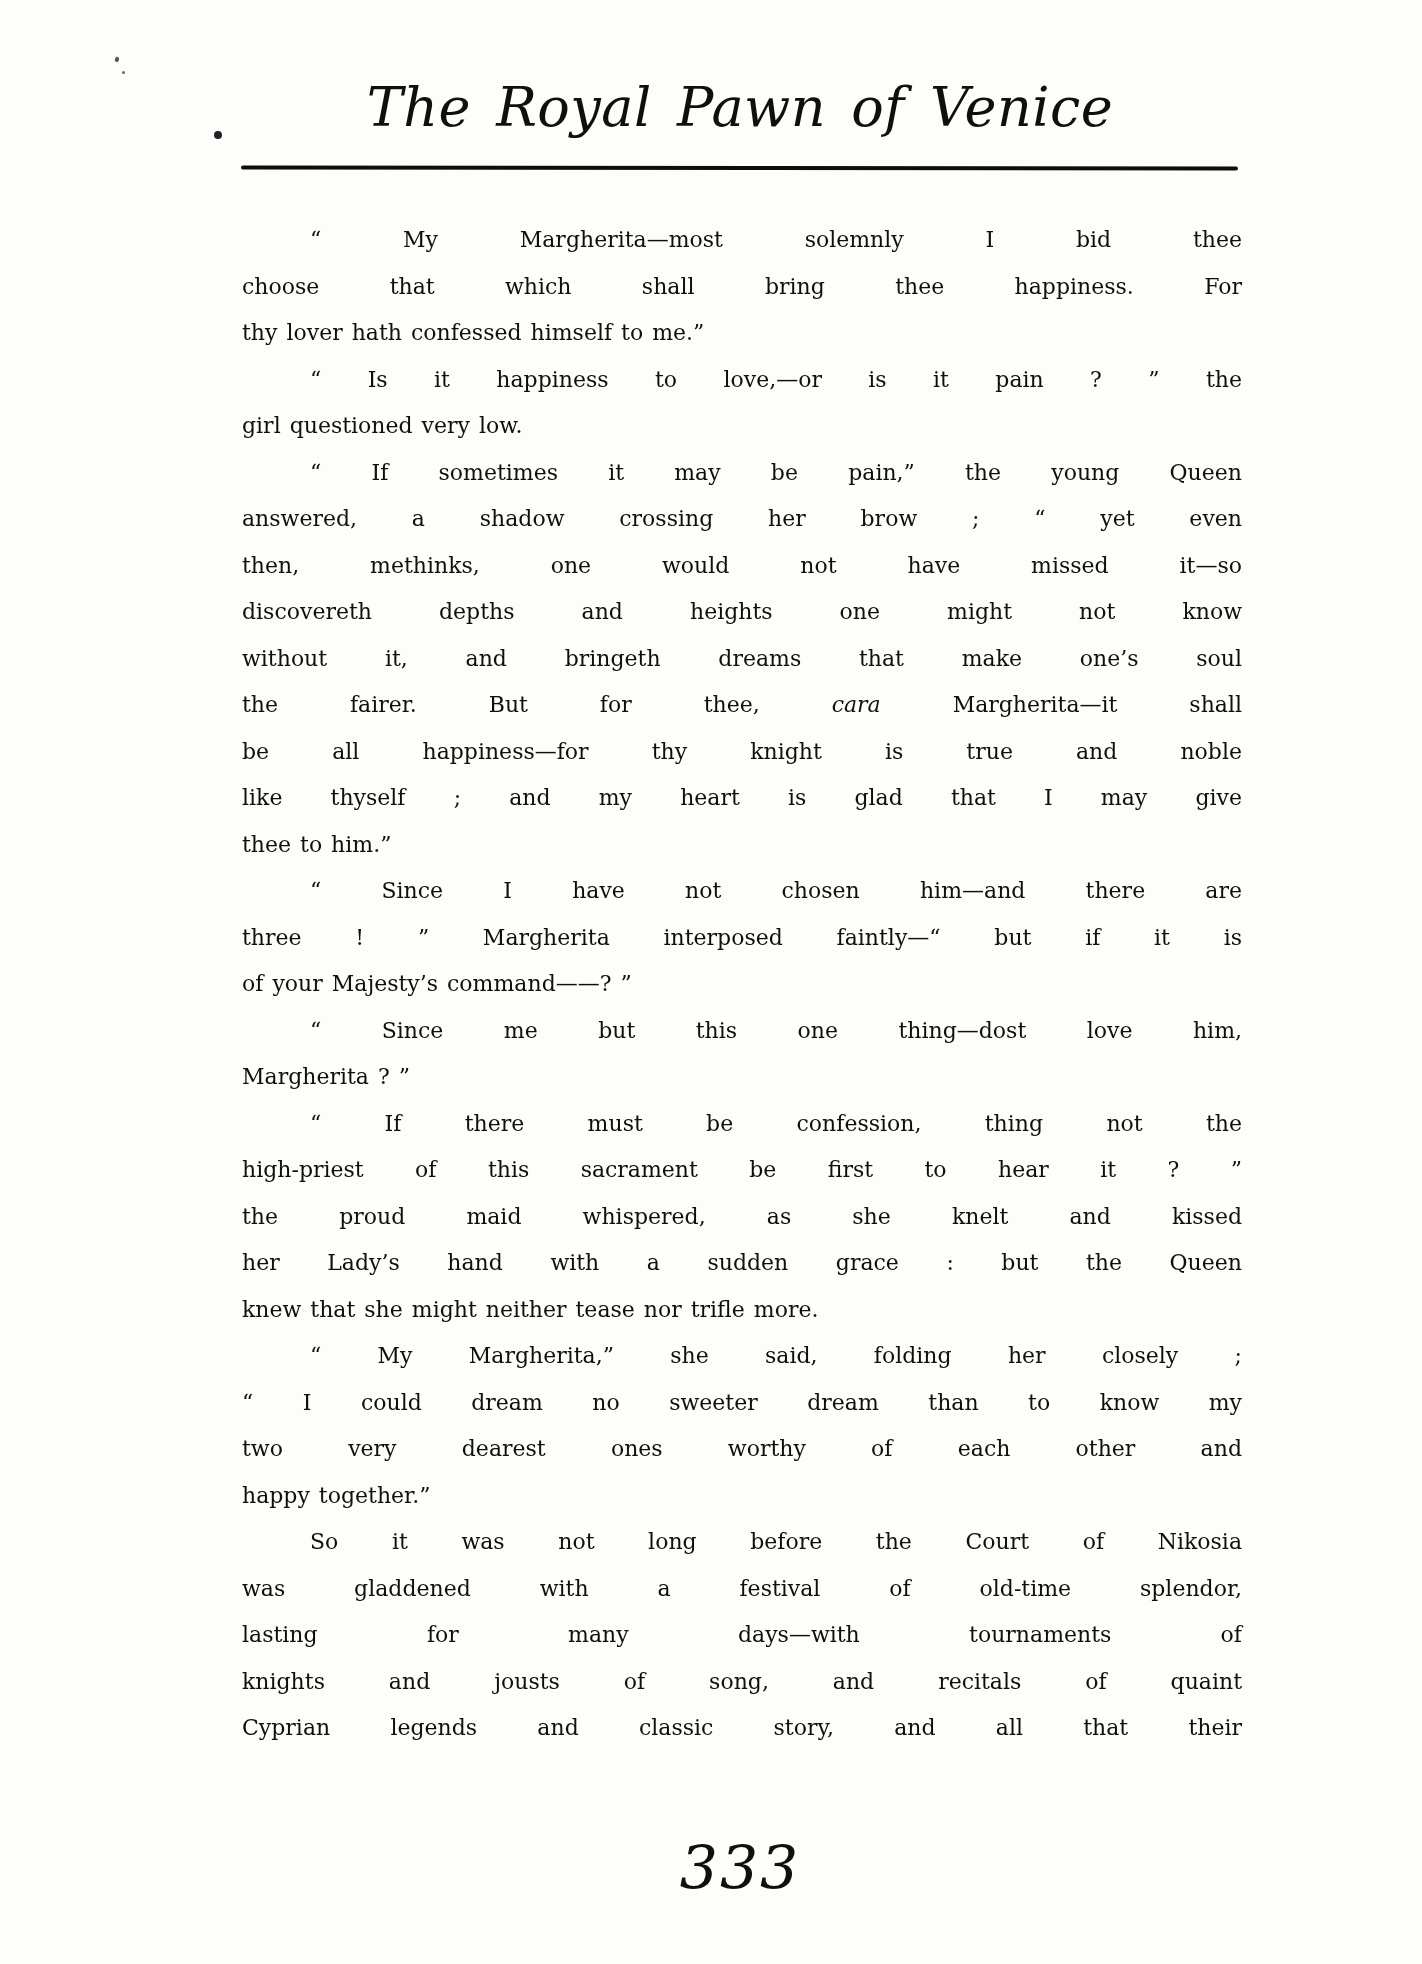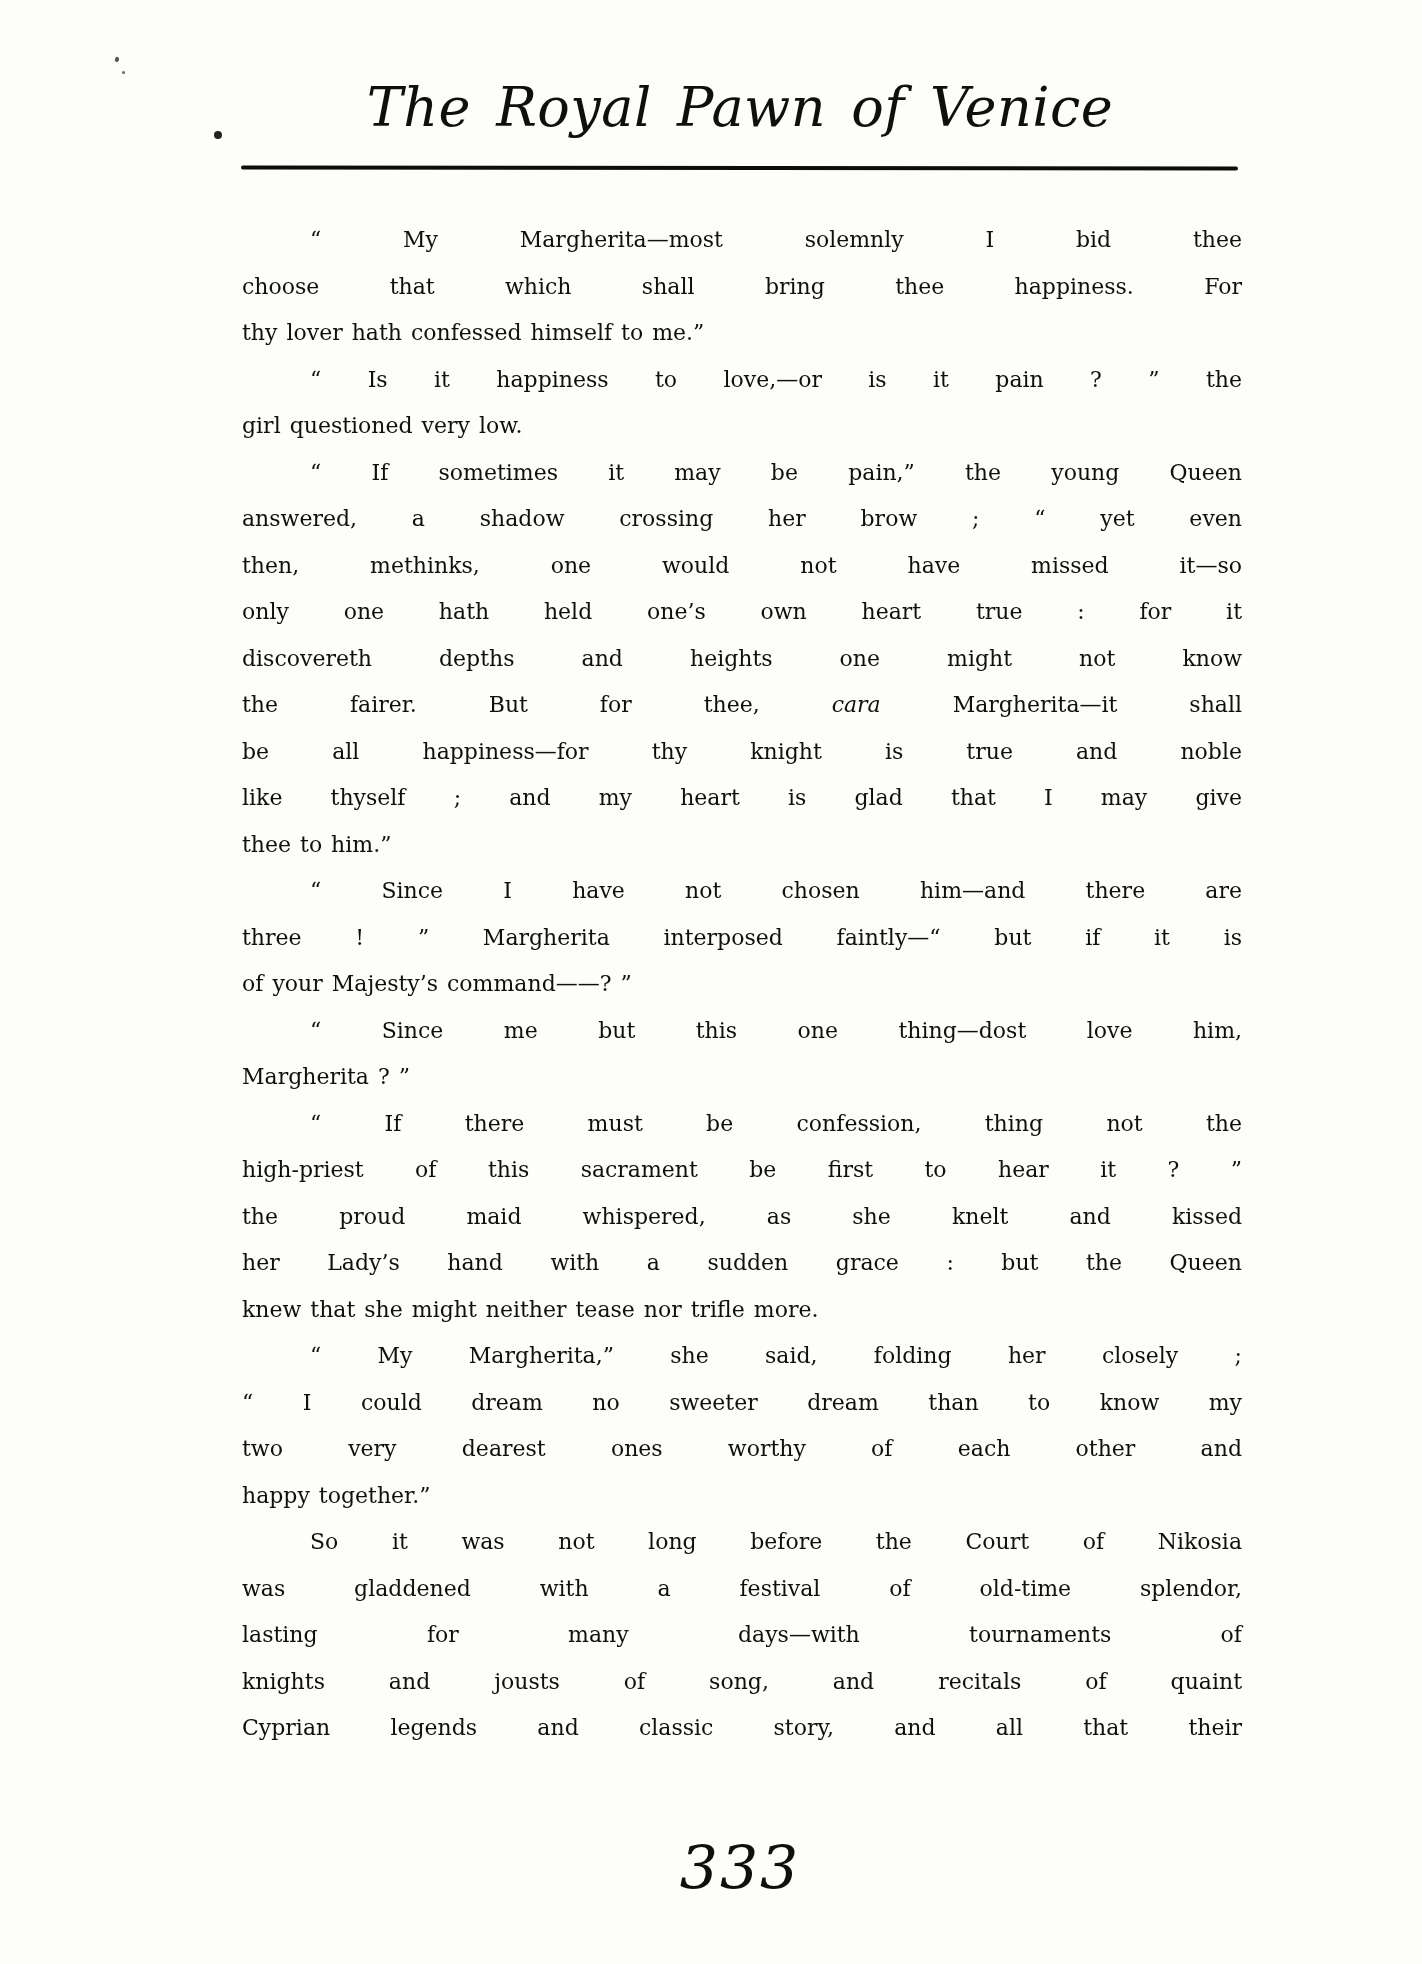--- a/index.html
+++ b/index.html
@@ -82,22 +82,22 @@
         <div class="line end">thy lover hath confessed himself to me.”</div>
       </div>
       <div class="para">
         <div class="line indent just">“ Is it happiness to love,—or is it pain ? ” the</div>
         <div class="line end">girl questioned very low.</div>
       </div>
       <div class="para">
         <div class="line indent just">“ If sometimes it may be pain,” the young Queen</div>
         <div class="line just">answered, a shadow crossing her brow ; “ yet even</div>
         <div class="line just">then, methinks, one would not have missed it—so</div>
-        <div class="line just">only one hath held one’s own heart true : for it</div>
         <div class="line just">discovereth depths and heights one might not know</div>
+        <div class="line just">without it, and bringeth dreams that make one’s soul</div>
         <div class="line just">the fairer.  But for thee, <i>cara</i> Margherita—it shall</div>
         <div class="line just">be all happiness—for thy knight is true and noble</div>
         <div class="line just">like thyself ; and my heart is glad that I may give</div>
         <div class="line end">thee to him.”</div>
       </div>
       <div class="para">
         <div class="line indent just">“ Since I have not chosen him—and there are</div>
         <div class="line just">three ! ” Margherita interposed faintly—“ but if it is</div>
         <div class="line end">of your Majesty’s command——? ”</div>
       </div>

